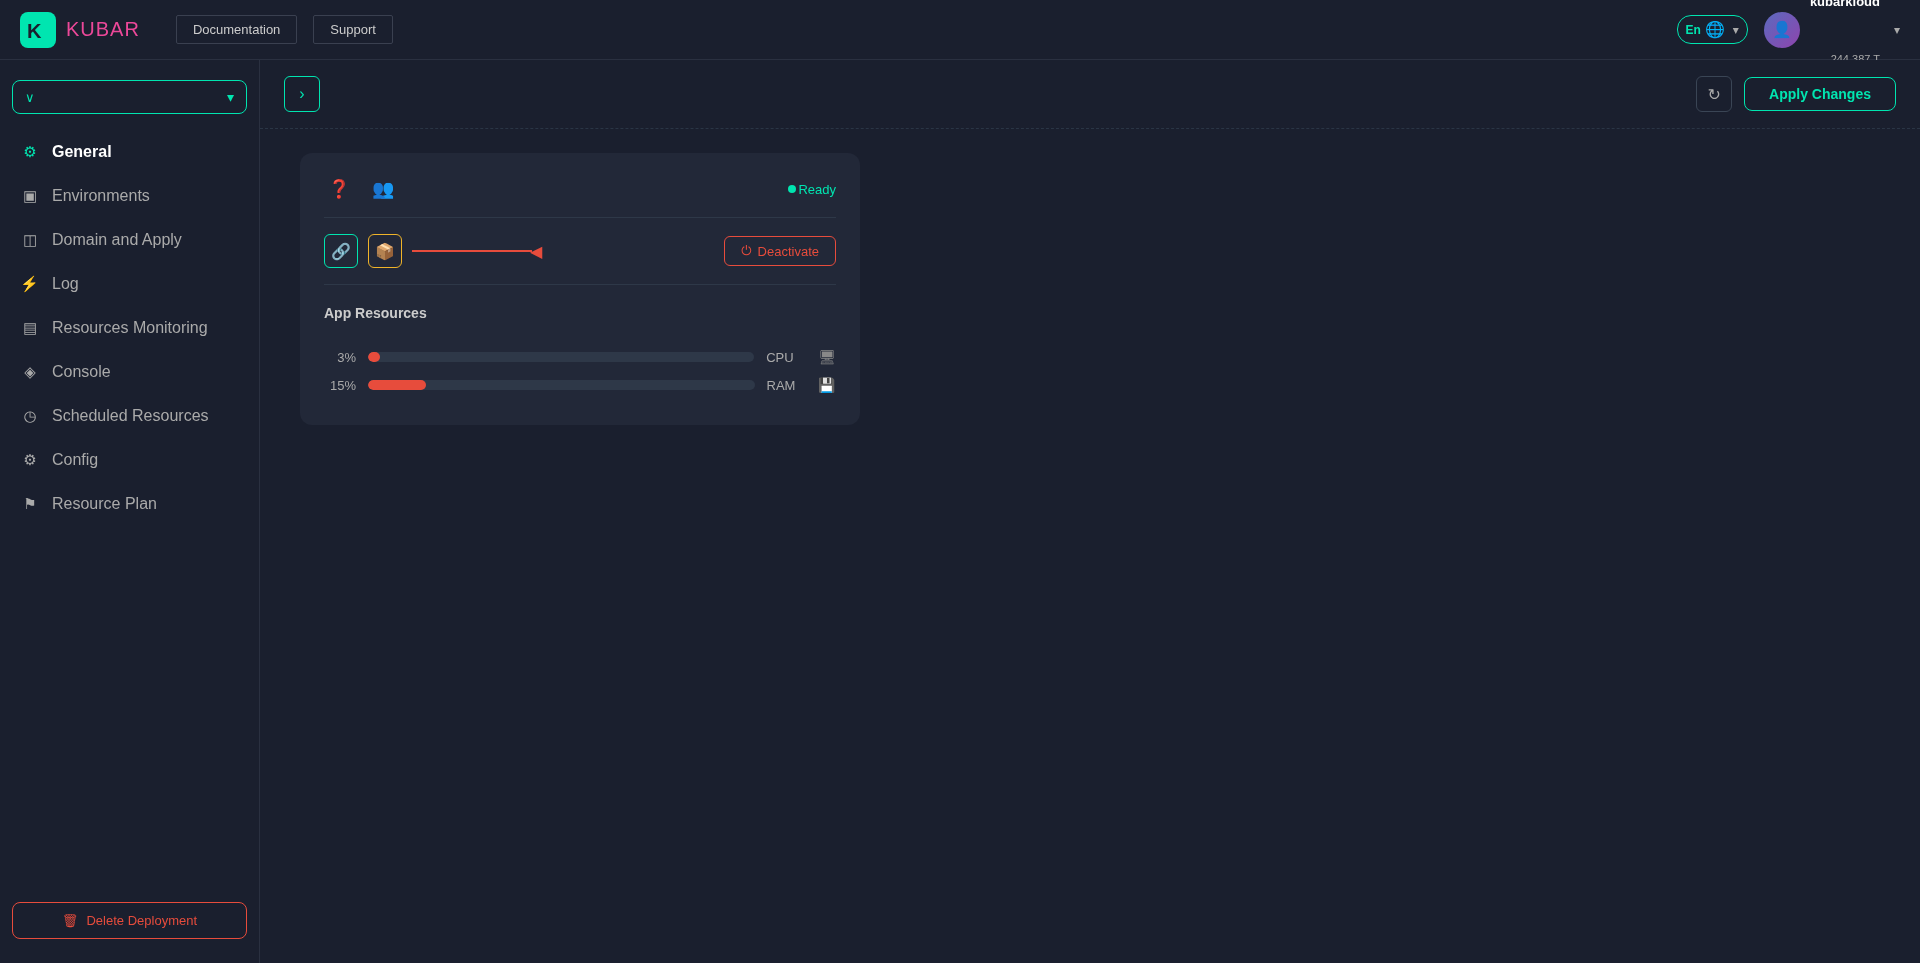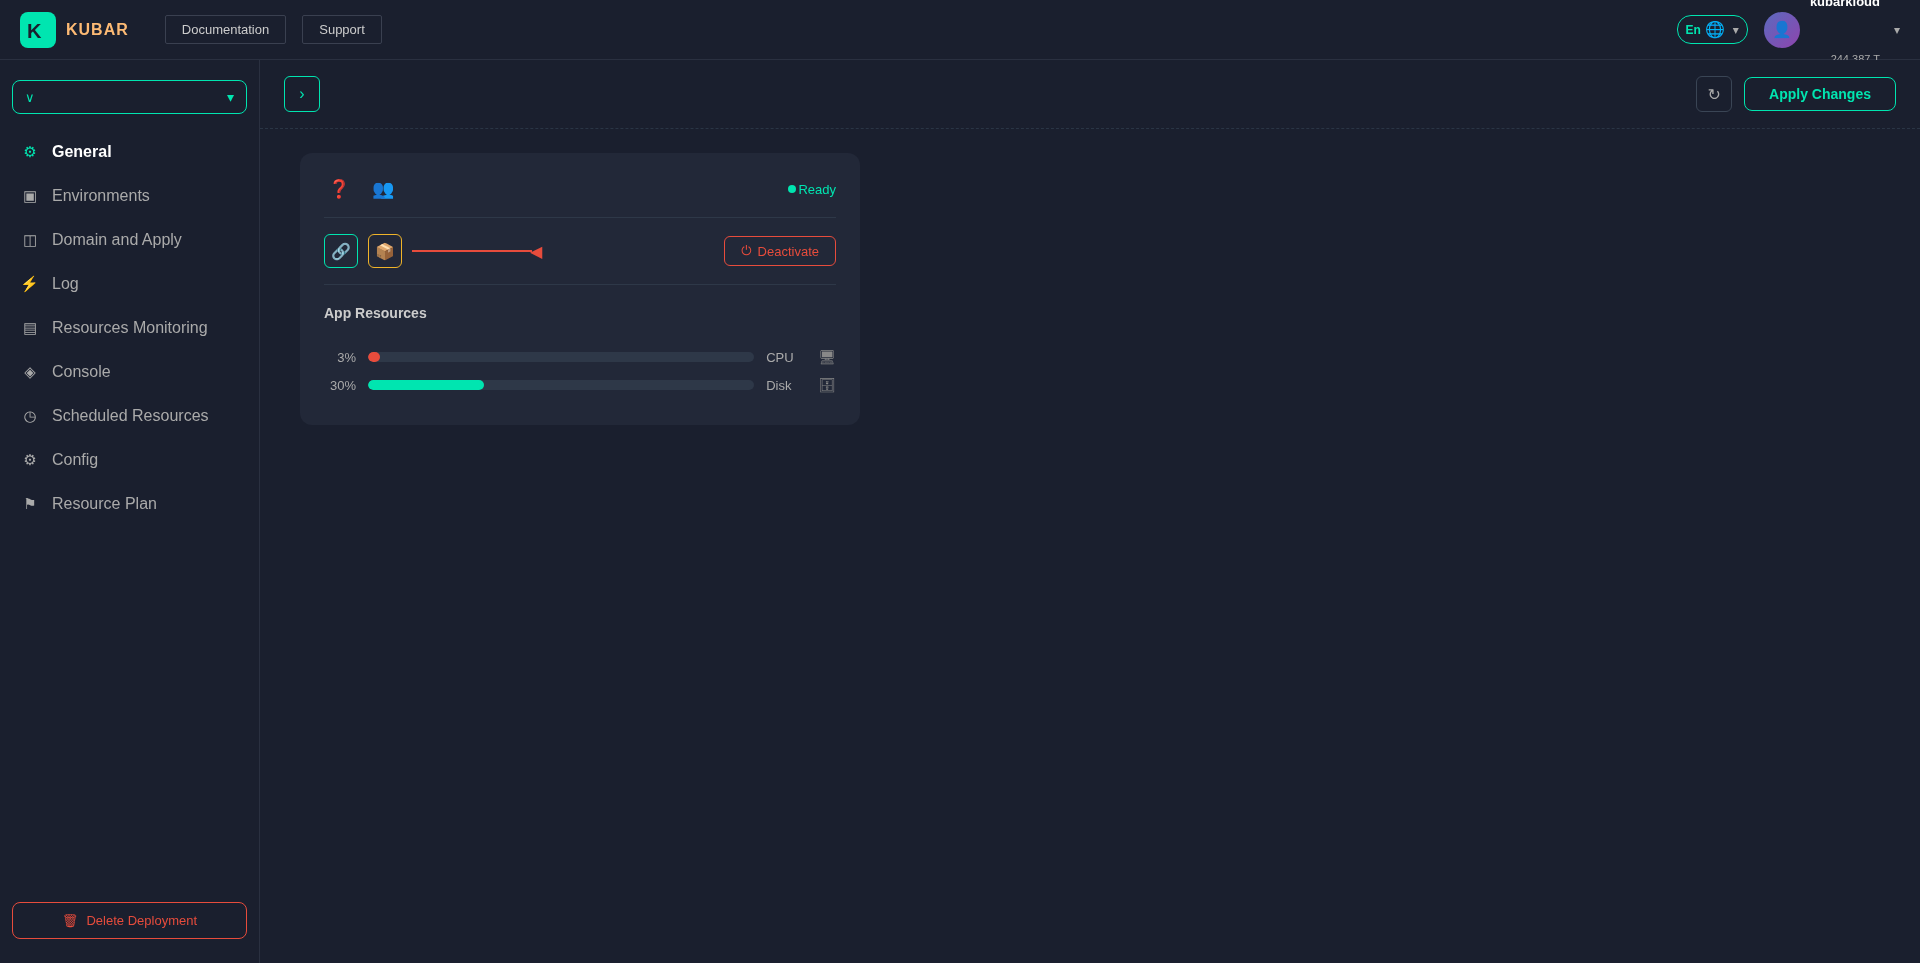--- a/index.html
+++ b/index.html
@@ -27,23 +27,23 @@
       display: flex;
       align-items: center;
       gap: 10px;
       margin-right: 20px;
     }
     .logo-icon {
       width: 36px;
       height: 36px;
     }
     .logo-text {
-      font-size: 16px;
-      font-weight: 700;
-      color: #fdba74;
+      font-size: 20px;
+      font-weight: 400;
+      color: #ec4899;
       letter-spacing: 1px;
     }
     .nav-btn {
       background: transparent;
       border: 1px solid #3a4050;
       color: #ccc;
       padding: 6px 16px;
       border-radius: 2px;
       cursor: pointer;
       font-size: 13px;
@@ -482,26 +482,26 @@
 
         <div class="resource-row">
           <span class="resource-pct">3%</span>
           <div class="progress-track">
             <div class="progress-fill red" style="width:3%"></div>
           </div>
           <span class="resource-name">CPU</span>
           <span class="resource-icon">🖥</span>
         </div>
 
-
         <div class="resource-row">
-          <span class="resource-pct">30%</span>
+          <span class="resource-pct">15%</span>
           <div class="progress-track">
-            <div class="progress-fill green" style="width:30%"></div>
+            <div class="progress-fill red" style="width:15%"></div>
           </div>
-          <span class="resource-name">Disk</span>
-          <span class="resource-icon">🗄</span>
+          <span class="resource-name">RAM</span>
+          <span class="resource-icon">💾</span>
         </div>
+
 
       </div>
     </div>
   </main>
 </div>
 
 </body></html>

